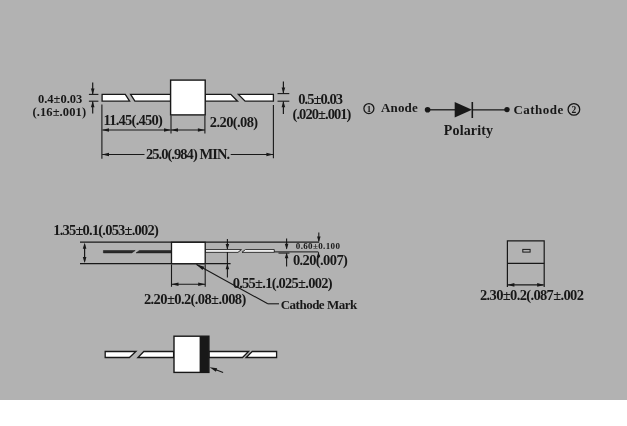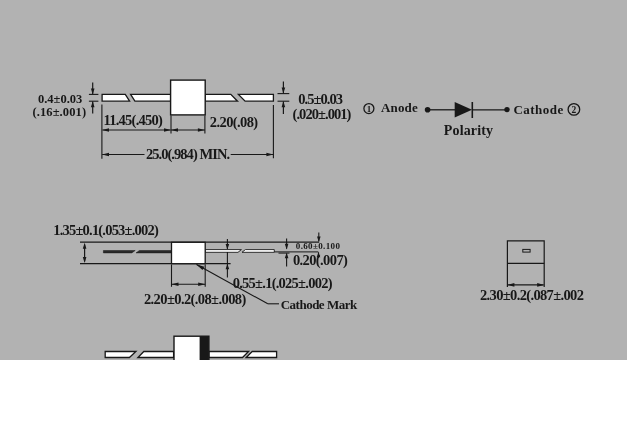--- a/index.html
+++ b/index.html
@@ -1,16 +1,16 @@
 <!DOCTYPE html>
 <html><head>
 <meta charset="utf-8">
 <style>
 html,body{margin:0;padding:0;background:#fff;}
-#page{position:relative;width:627px;height:360px;background:#eab308;overflow:hidden;filter:grayscale(1);}
+#page{position:relative;width:627px;height:400px;background:#eab308;overflow:hidden;filter:grayscale(1);}
 svg{position:absolute;top:0;left:0;}
 .dim{font-family:"Liberation Serif",serif;font-weight:bold;font-size:14.5px;letter-spacing:-0.95px;fill:#181818;}
 .dimsm{font-family:"Liberation Serif",serif;font-weight:bold;font-size:9px;letter-spacing:0.35px;fill:#181818;}
 .lbl{font-family:"Liberation Serif",serif;font-weight:bold;font-size:13px;letter-spacing:0.15px;fill:#181818;}
 .lbl2{font-family:"Liberation Serif",serif;font-weight:bold;font-size:13px;letter-spacing:-0.5px;fill:#181818;}
 </style>
 </head>
 <body>
 <div id="page">
 <svg width="627" height="426" viewBox="0 0 627 426">

